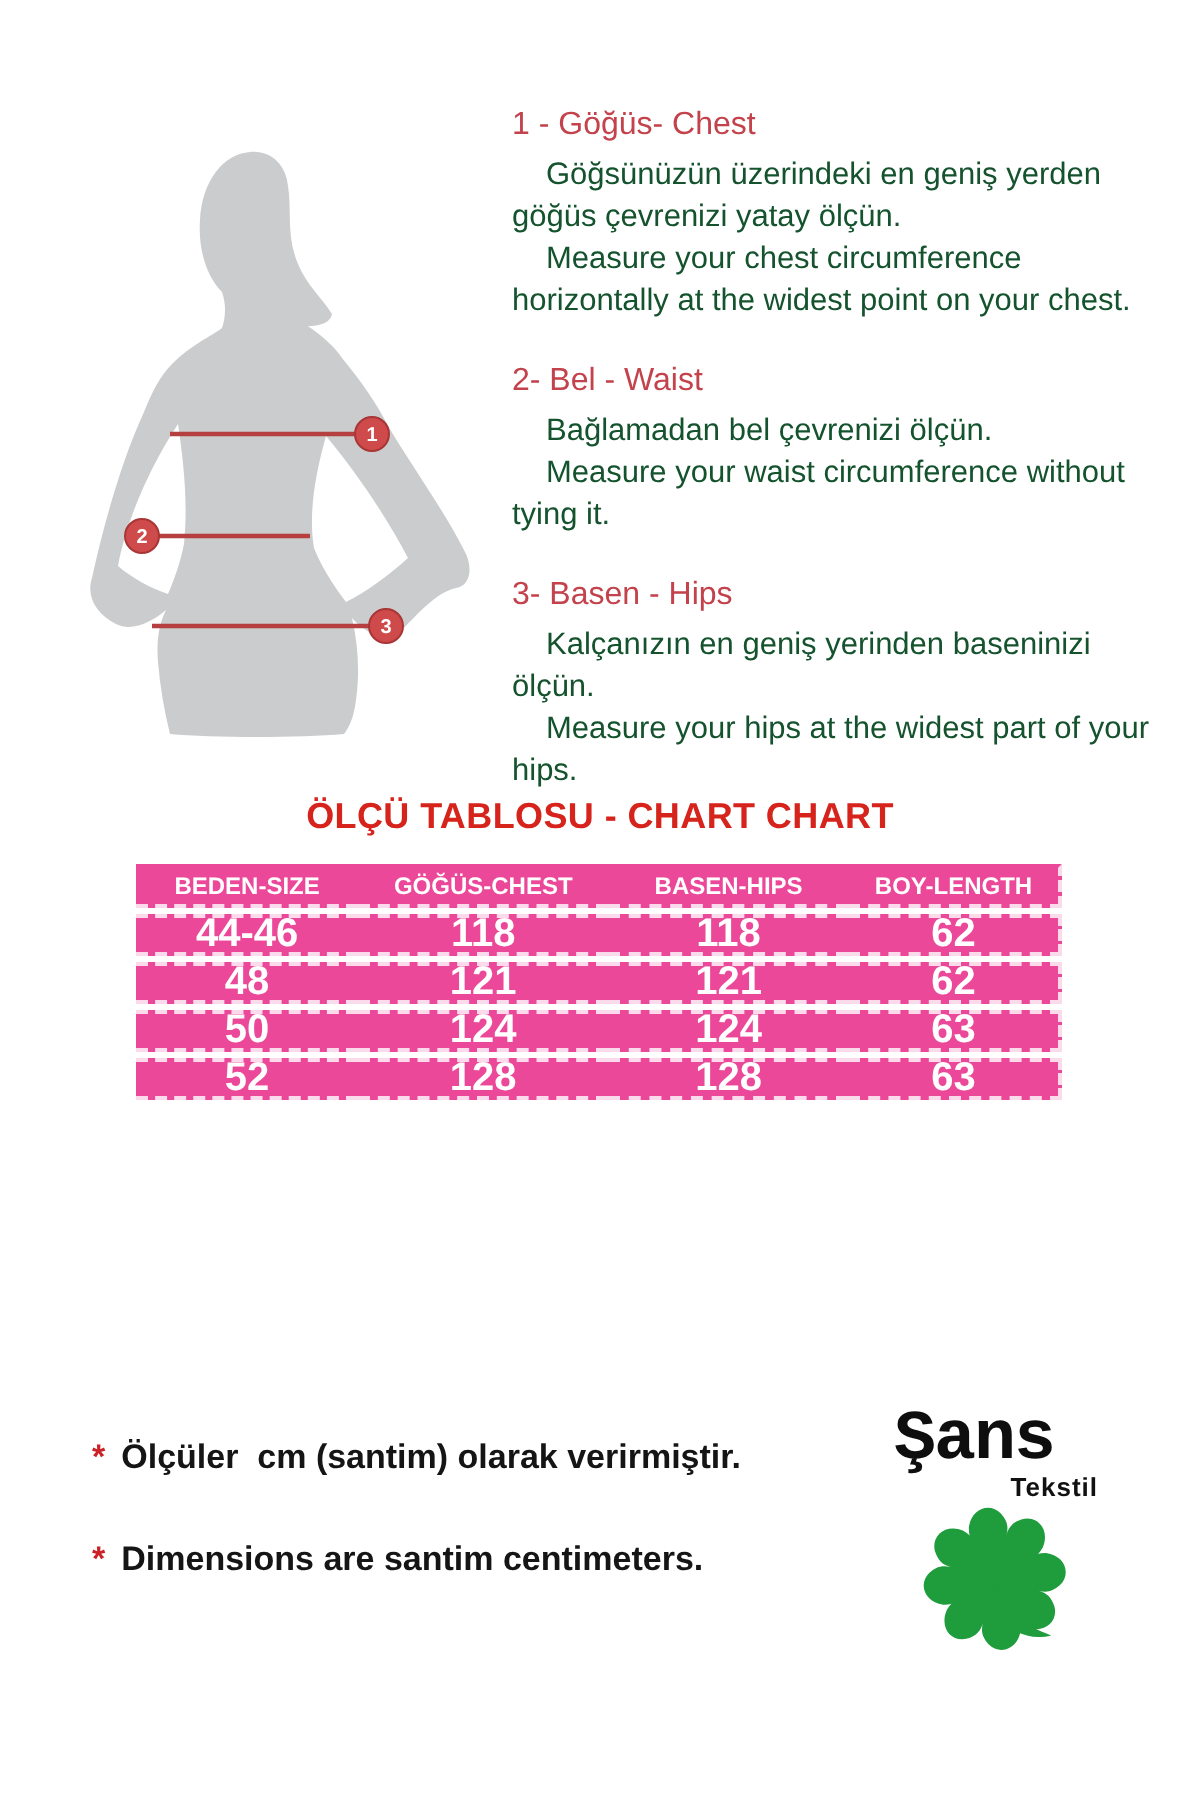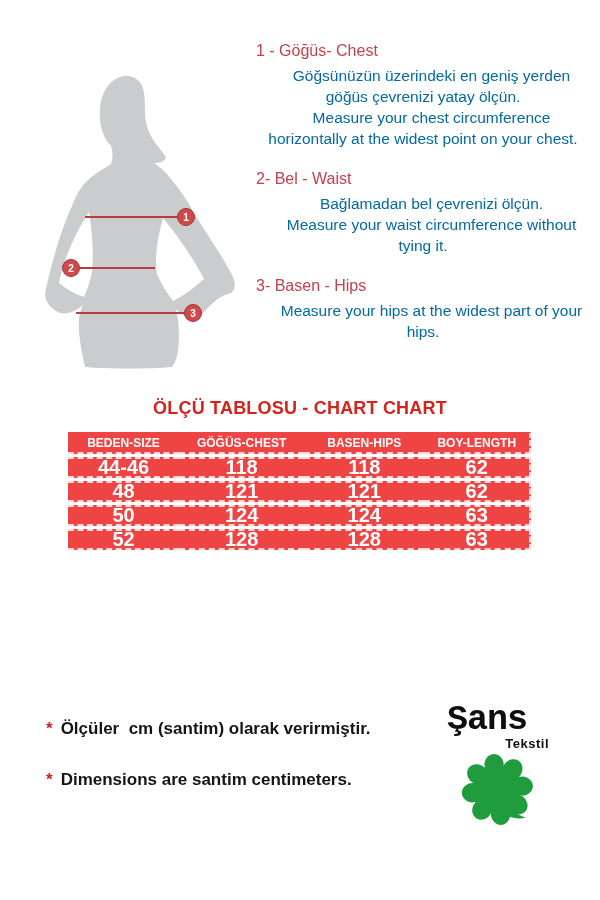--- a/index.html
+++ b/index.html
@@ -9,41 +9,40 @@
     font-family: "Liberation Sans", sans-serif;
   }
 
   
   .figure-wrap { position: absolute; left: 30px; top: 60px; width: 220px; height: 330px; }
   .figure-wrap svg { display: block; width: 220px; height: 330px; }
 
   
   .instructions { position: absolute; left: 256px; top: 38px; width: 334px; }
   .section h3 {
-    margin: 4px 0 5px 0; font-size: 16px; font-weight: 400; color: #c3424b;
+    margin: 16px 0 5px 0; font-size: 16px; font-weight: 400; color: #c3424b;
   }
   .section p {
-    margin: 0; font-size: 15.5px; line-height: 21px; color: #0369a1;
+    margin: 0; font-size: 15.5px; line-height: 21px; color: #14532d;
     text-indent: 17px;
-    text-align: center;
   }
   .section + .section { margin-top: 21px; }
 
   
   .chart-title {
     position: absolute; left: 0; top: 398px; width: 600px;
     text-align: center; font-size: 18px; font-weight: 700; color: #d6231c;
     letter-spacing: 0.2px;
   }
   .size-table {
     position: absolute; left: 68px; top: 429px; width: 463px;
     border-collapse: separate; border-spacing: 0 3px; table-layout: fixed;
   }
   .size-table th, .size-table td {
-    background: #ef4444; color: #ffffff; text-align: center; font-weight: 700;
+    background: #ec4899; color: #ffffff; text-align: center; font-weight: 700;
     padding: 0;
     border-top: 2px dashed rgba(255,255,255,0.8);
     border-bottom: 2px dashed rgba(255,255,255,0.8);
   }
   .size-table th { height: 18px; font-size: 12px; line-height: 18px; border-top-color: transparent; }
   .size-table td { height: 17px; font-size: 20px; line-height: 17px; }
   .size-table th:last-child, .size-table td:last-child { border-right: 2px dashed rgba(255,255,255,0.8); }
   .size-table col.c1 { width: 24%; } .size-table col.c2 { width: 27%; }
   .size-table col.c3 { width: 26%; } .size-table col.c4 { width: 23%; }
 
@@ -132,20 +131,21 @@
       <p>Göğsünüzün üzerindeki en geniş yerden göğüs çevrenizi yatay ölçün.</p>
       <p>Measure your chest circumference horizontally at the widest point on your chest.</p>
     </div>
     <div class="section">
       <h3>2- Bel - Waist</h3>
       <p>Bağlamadan bel çevrenizi ölçün.</p>
       <p>Measure your waist circumference without tying it.</p>
     </div>
     <div class="section">
       <h3>3- Basen - Hips</h3>
+      <p>Kalçanızın en geniş yerinden baseninizi ölçün.</p>
       <p>Measure your hips at the widest part of your hips.</p>
     </div>
   </div>
 
   <div class="chart-title">ÖLÇÜ TABLOSU - CHART CHART</div>
   <table class="size-table">
     <colgroup>
         <col class="c1">
         <col class="c2">
         <col class="c3">

